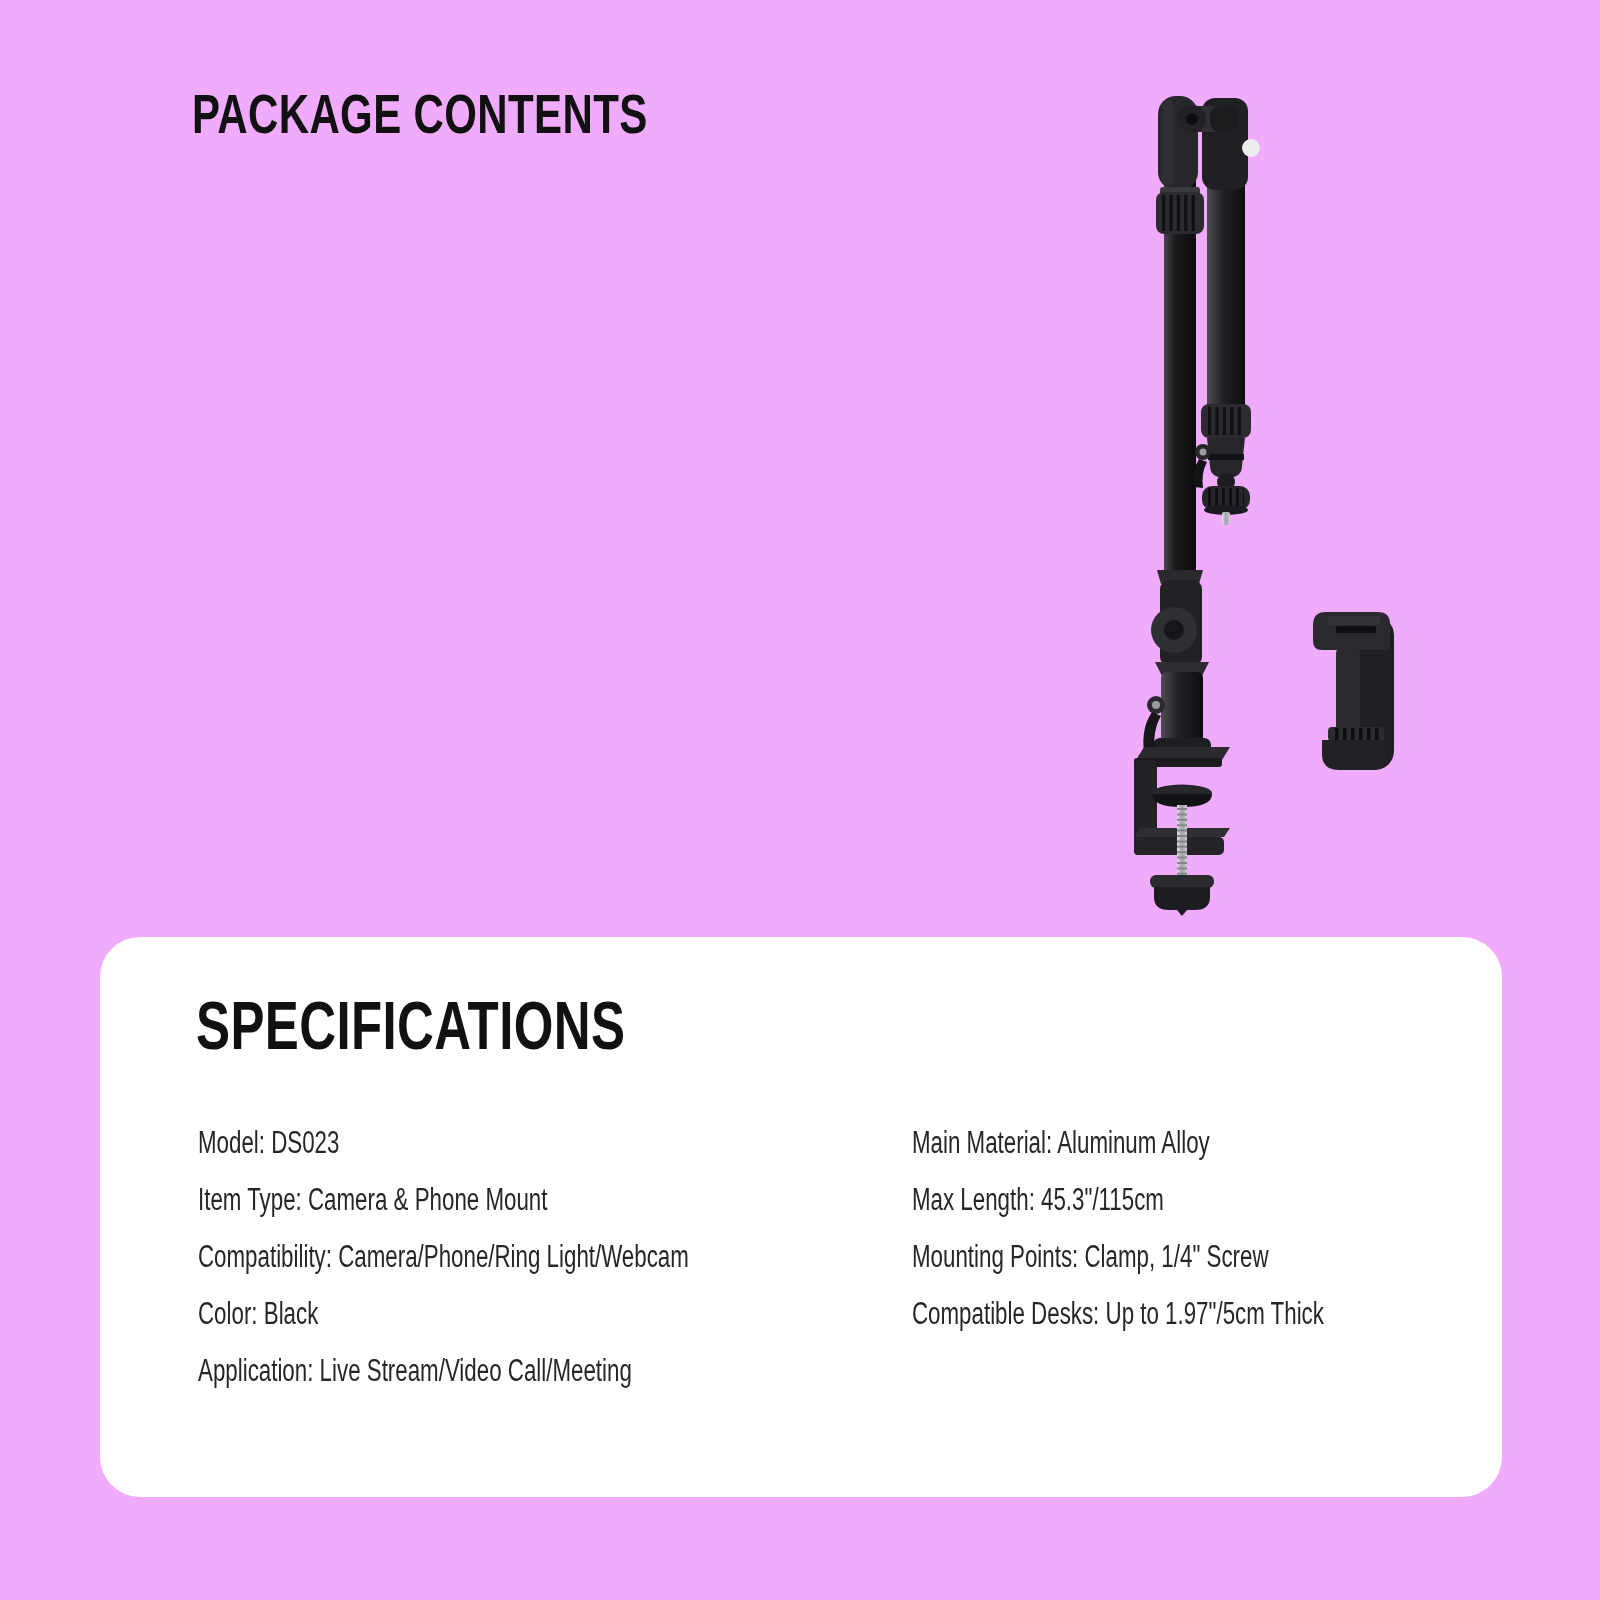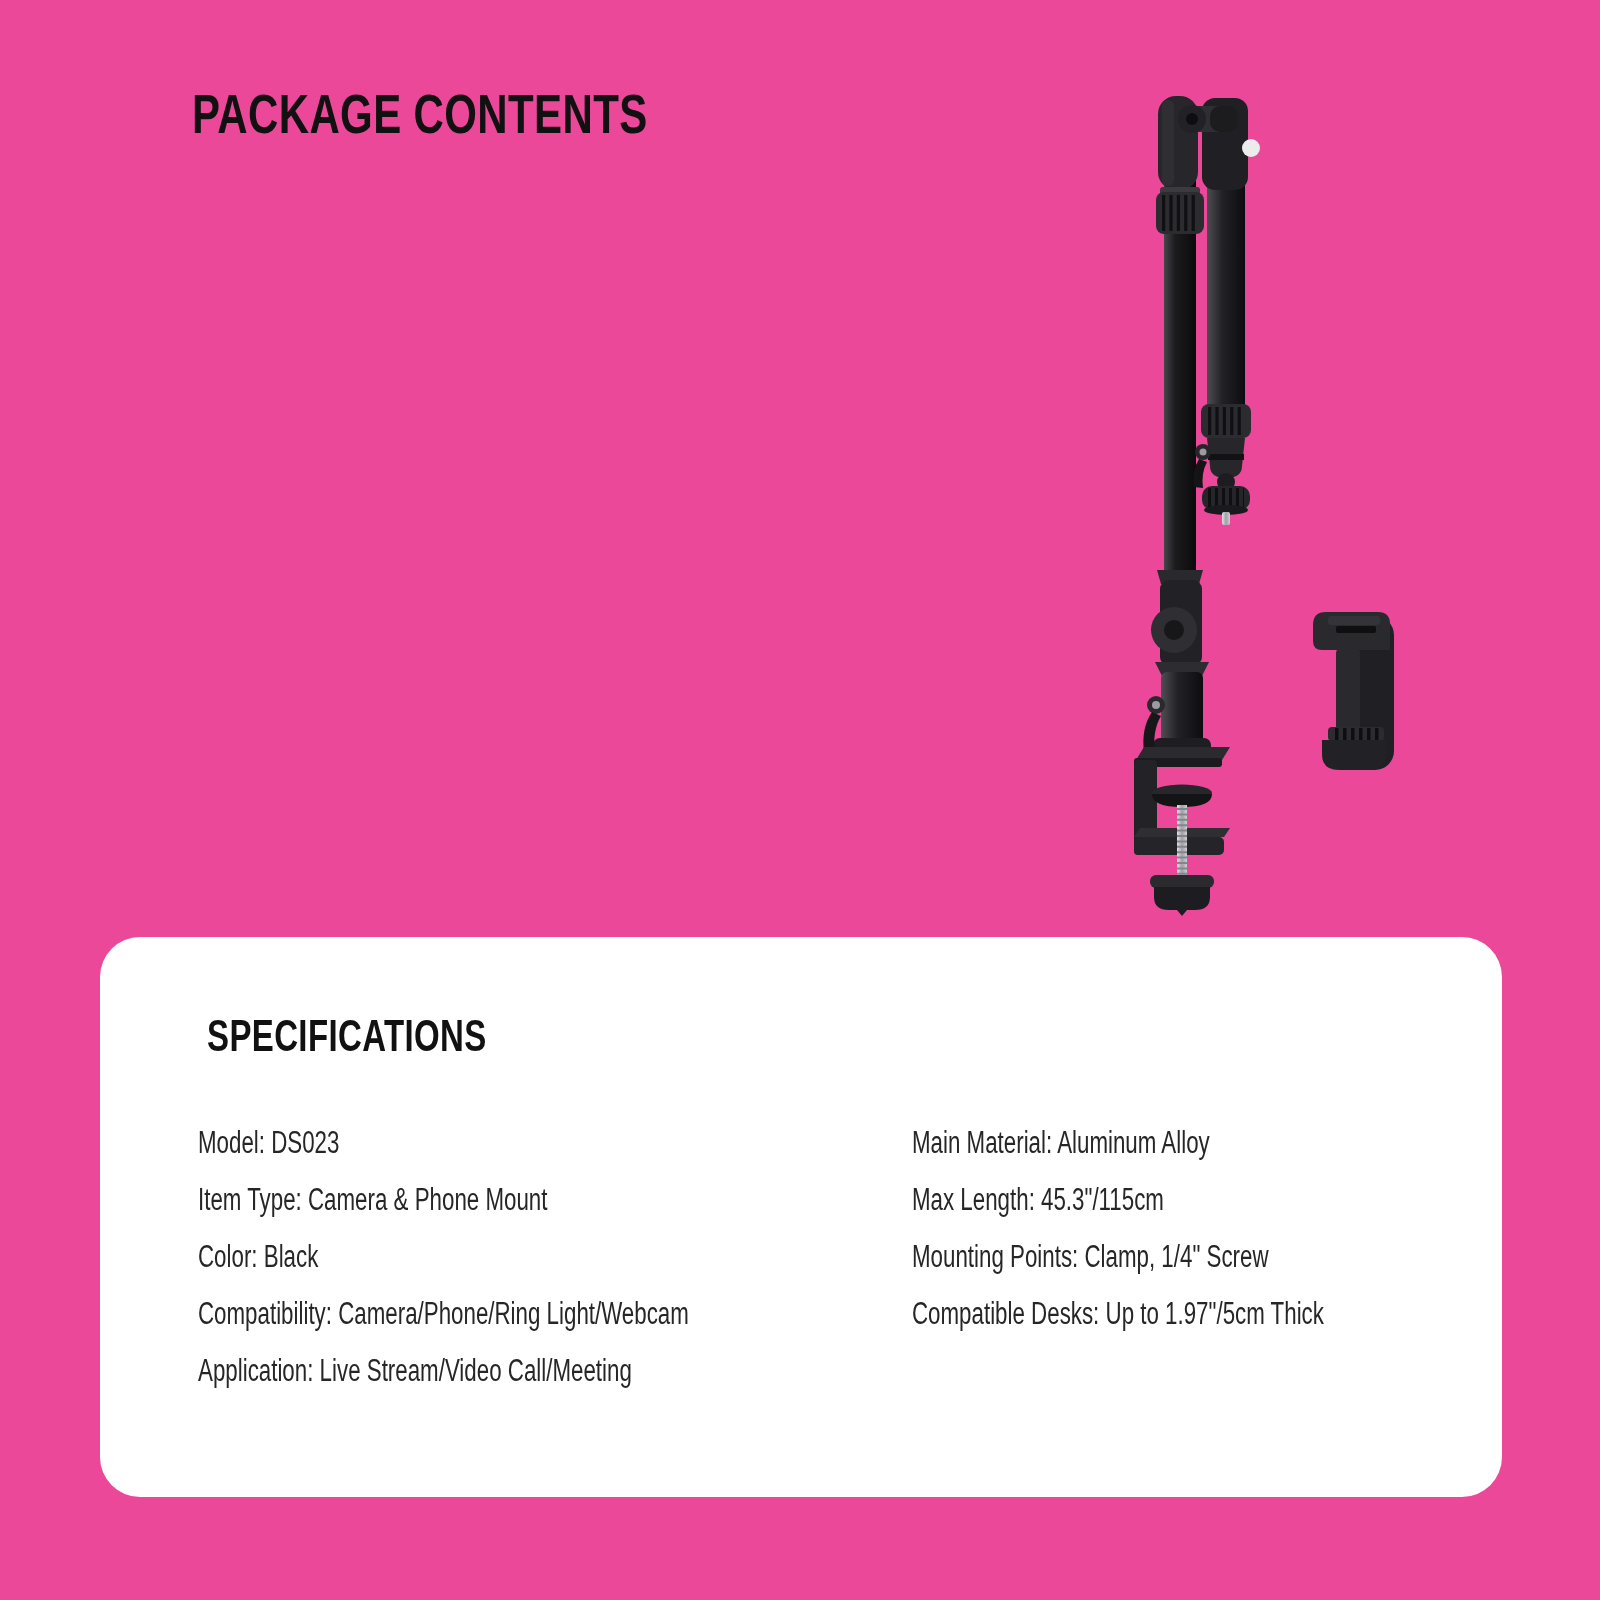--- a/index.html
+++ b/index.html
@@ -1,20 +1,20 @@
 <!DOCTYPE html>
 <html><head>
 <meta charset="utf-8">
 <style>
   html, body { margin: 0; padding: 0; }
   .canvas {
     position: relative;
     width: 1600px;
     height: 1600px;
-    background: #ec4899;
+    background: #f0abfc;
     font-family: "Liberation Sans", sans-serif;
     overflow: hidden;
     color: #1a1a1a;
   }
   
   .cond-h {
     display: inline-block;
     transform: scaleX(0.75);
     transform-origin: 0 50%;
     white-space: nowrap;
@@ -65,23 +65,23 @@
     top: 937px;
     width: 1402px;
     height: 560px;
     background: #FFFFFF;
     border-radius: 40px;
   }
   .spec-title {
     position: absolute;
     left: 96px;   
     top: 58px;    
-    font-size: 44px;
+    font-size: 68px;
     line-height: 60px;
-    margin: 11px;
+    margin: 0;
   }
   .spec-col {
     position: absolute;
     top: 167px;   
     display: flex;
     flex-direction: column;
     font-size: 31px;
   }
   .spec-col.left  { left: 98px;  }  
   .spec-col.right { left: 812px; }  
@@ -206,24 +206,24 @@
     <h2 class="spec-title"><span class="cond-h">SPECIFICATIONS</span></h2>
 
     <div class="spec-col left">
       <div class="spec-row">
           <span class="cond-b">Model: DS023</span>
         </div>
       <div class="spec-row">
           <span class="cond-b">Item Type: Camera &amp; Phone Mount</span>
         </div>
       <div class="spec-row">
+          <span class="cond-b">Compatibility: Camera/Phone/Ring Light/Webcam</span>
+        </div>
+      <div class="spec-row">
           <span class="cond-b">Color: Black</span>
-        </div>
-      <div class="spec-row">
-          <span class="cond-b">Compatibility: Camera/Phone/Ring Light/Webcam</span>
         </div>
       <div class="spec-row">
           <span class="cond-b">Application: Live Stream/Video Call/Meeting</span>
         </div>
     </div>
 
     <div class="spec-col right">
       <div class="spec-row">
           <span class="cond-b">Main Material: Aluminum Alloy</span>
         </div>

